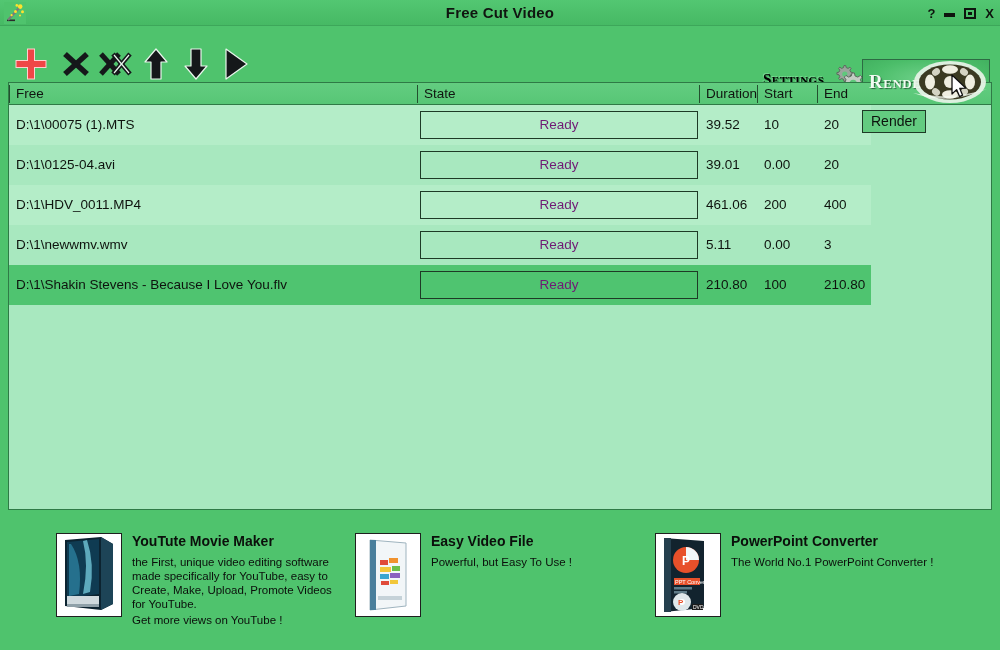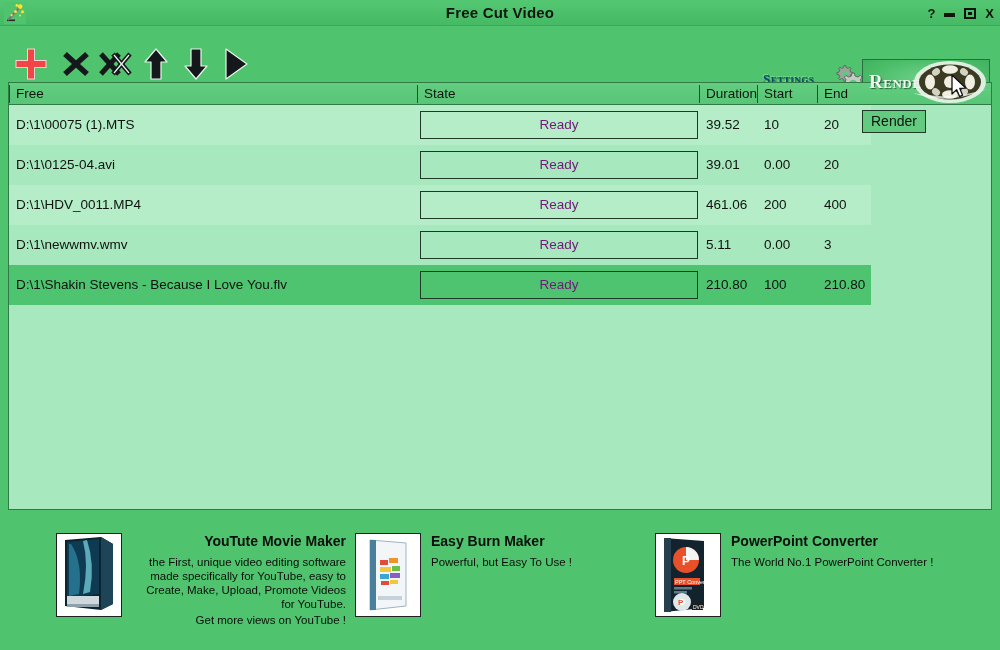--- a/index.html
+++ b/index.html
@@ -68,25 +68,25 @@
   }
   .tool svg { display: block; }
 
   #btn-settings {
     position: absolute; left: 762px; top: 36px;
     width: 96px; height: 34px;
     display: flex; align-items: center;
   }
   #settings-word {
     font-family: "Liberation Serif", serif;
-    font-size: 13px;
+    font-size: 15px;
     font-weight: bold;
     font-variant: small-caps;
     letter-spacing: .5px;
-    color: #0c4a6e;
+    color: #000000;
     text-shadow: 1px 1px 0 #2e7c45, -1px -1px 0 #79d993;
     position: absolute; left: 1px; top: 9px;
   }
   #settings-gears { position: absolute; left: 68px; top: 0px; }
 
   #btn-render {
     position: absolute; left: 862px; top: 33px;
     width: 128px; height: 45px;
     border: 1px solid #2d6b43;
     background: radial-gradient(ellipse at 50% 45%, #6fd18a 0%, #4bbd69 60%, #3fae5d 100%);
@@ -170,21 +170,21 @@
   .row.odd  .state-box { background: #a8e8bf; }
   .row.sel  .state-box { background: #4fc470; }
 
   
   #ads {
     position: absolute; left: 0; top: 511px;
     width: 1000px; height: 139px;
     background: #4fc36d;
   }
   .ad { position: absolute; top: 22px; display: flex; }
-  #ad-0 { left: 56px; width: 290px; text-align: right; }
+  #ad-0 { left: 56px; width: 290px; }
   #ad-1 { left: 355px; width: 295px; }
   #ad-2 { left: 655px; width: 330px; }
   .ad-box {
     width: 66px; height: 84px;
     border: 1px solid #1f1f1f;
     background: #ffffff;
     margin-right: 10px;
     flex: 0 0 auto;
     position: relative;
     overflow: hidden;
@@ -444,21 +444,21 @@
             <rect x="36" y="32" width="8" height="5" fill="#6bbf4a"></rect>
             <rect x="24" y="40" width="9" height="5" fill="#3aa6d0"></rect>
             <rect x="34" y="39" width="10" height="5" fill="#8a5fc0"></rect>
             <rect x="25" y="47" width="8" height="4" fill="#e04b3a"></rect>
             <rect x="34" y="46" width="8" height="4" fill="#f2c73a"></rect>
           </g>
           <rect x="22" y="62" width="24" height="4" fill="#c5d2d8"></rect>
         </svg>
       </div>
       <div class="ad-text">
-        <div class="ad-title">Easy Burn Maker</div>
+        <div class="ad-title">Easy Video File</div>
         <div class="ad-foot">Powerful, but Easy To Use !</div>
       </div>
     </div>
 
     <div class="ad" id="ad-2">
       <div class="ad-box">
         <svg width="64" height="82" viewBox="0 0 64 82">
           <rect x="0" y="0" width="64" height="82" fill="#ffffff"></rect>
           <polygon points="8,4 48,7 48,74 8,78" fill="#12232e"></polygon>
           <rect x="8" y="4" width="7" height="74" fill="#253f4e"></rect>

